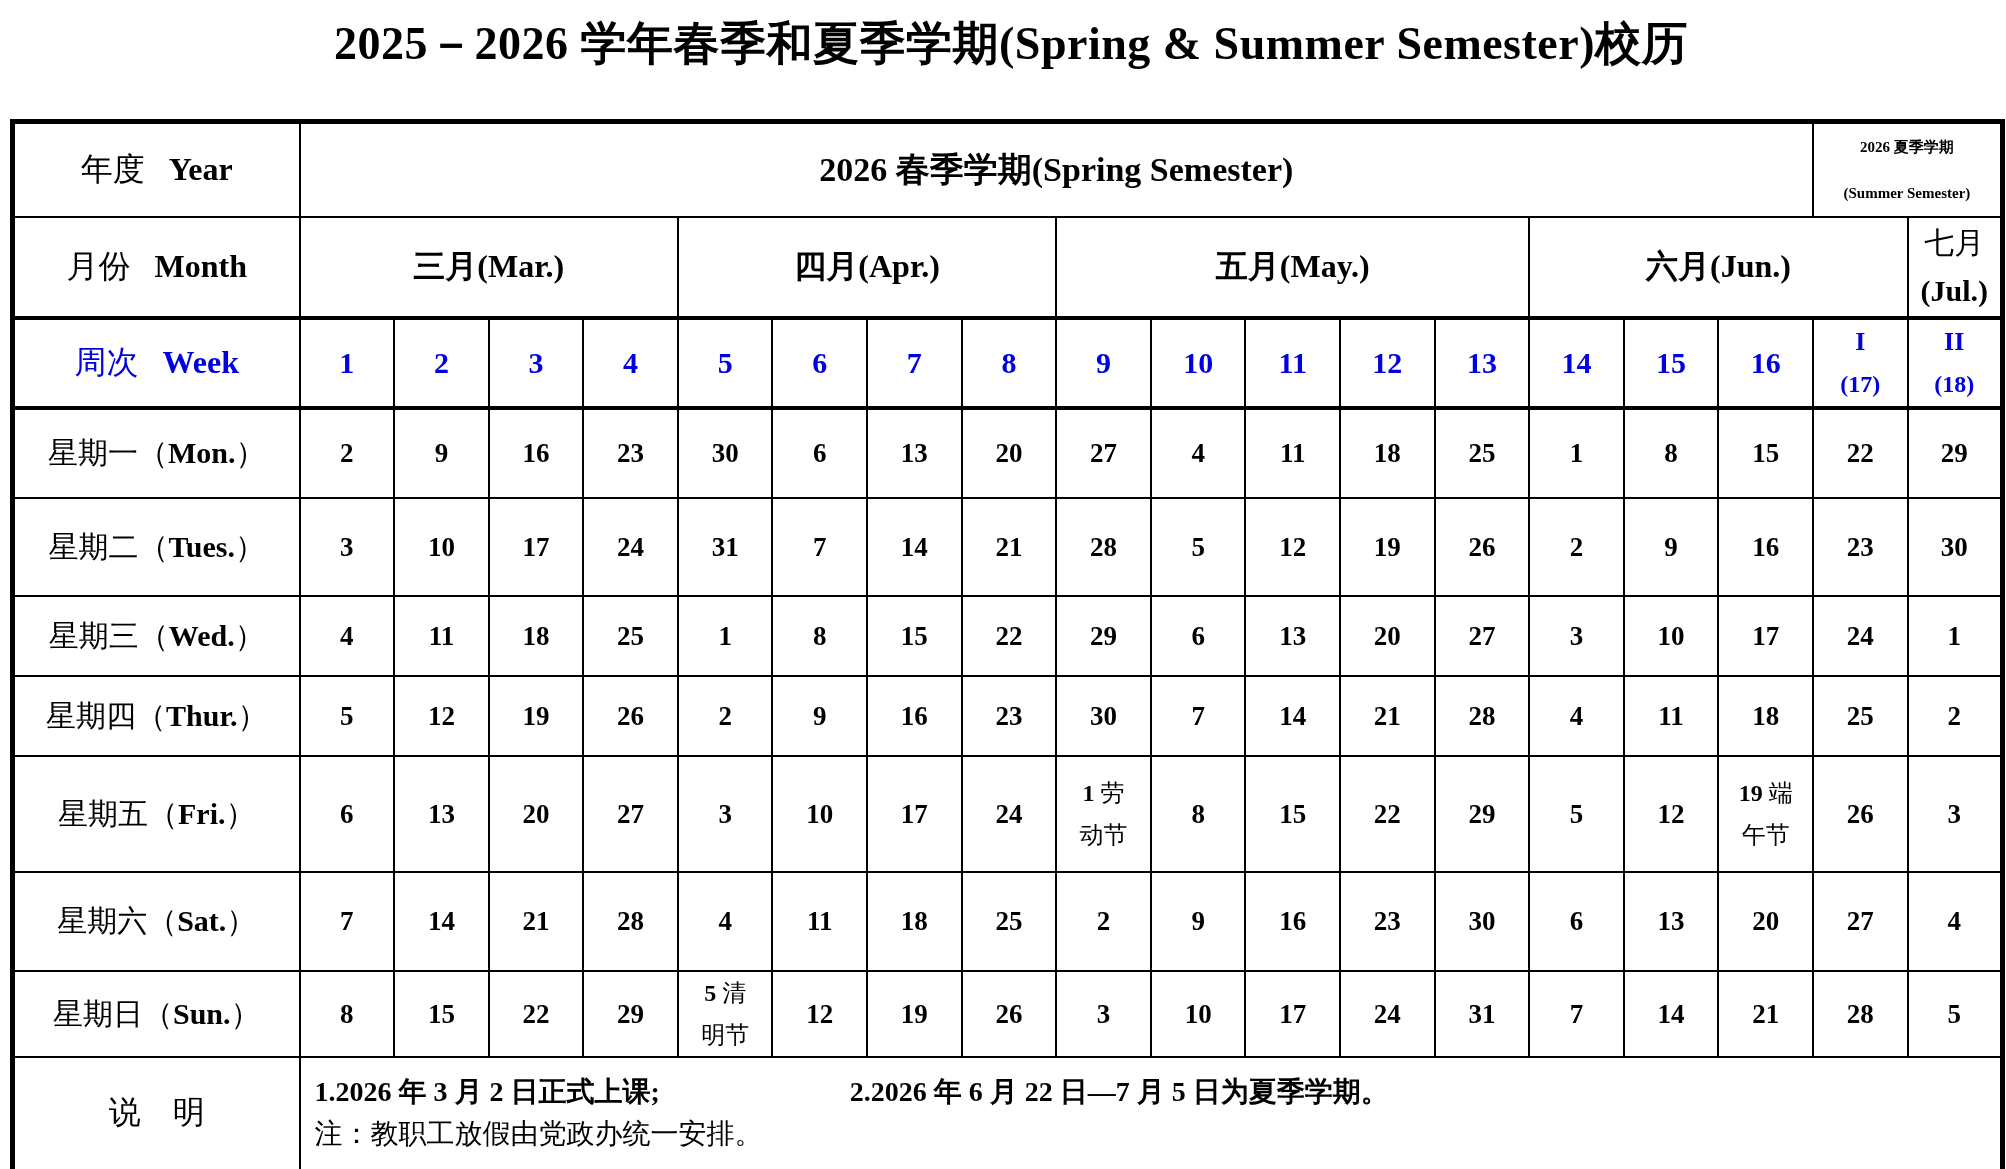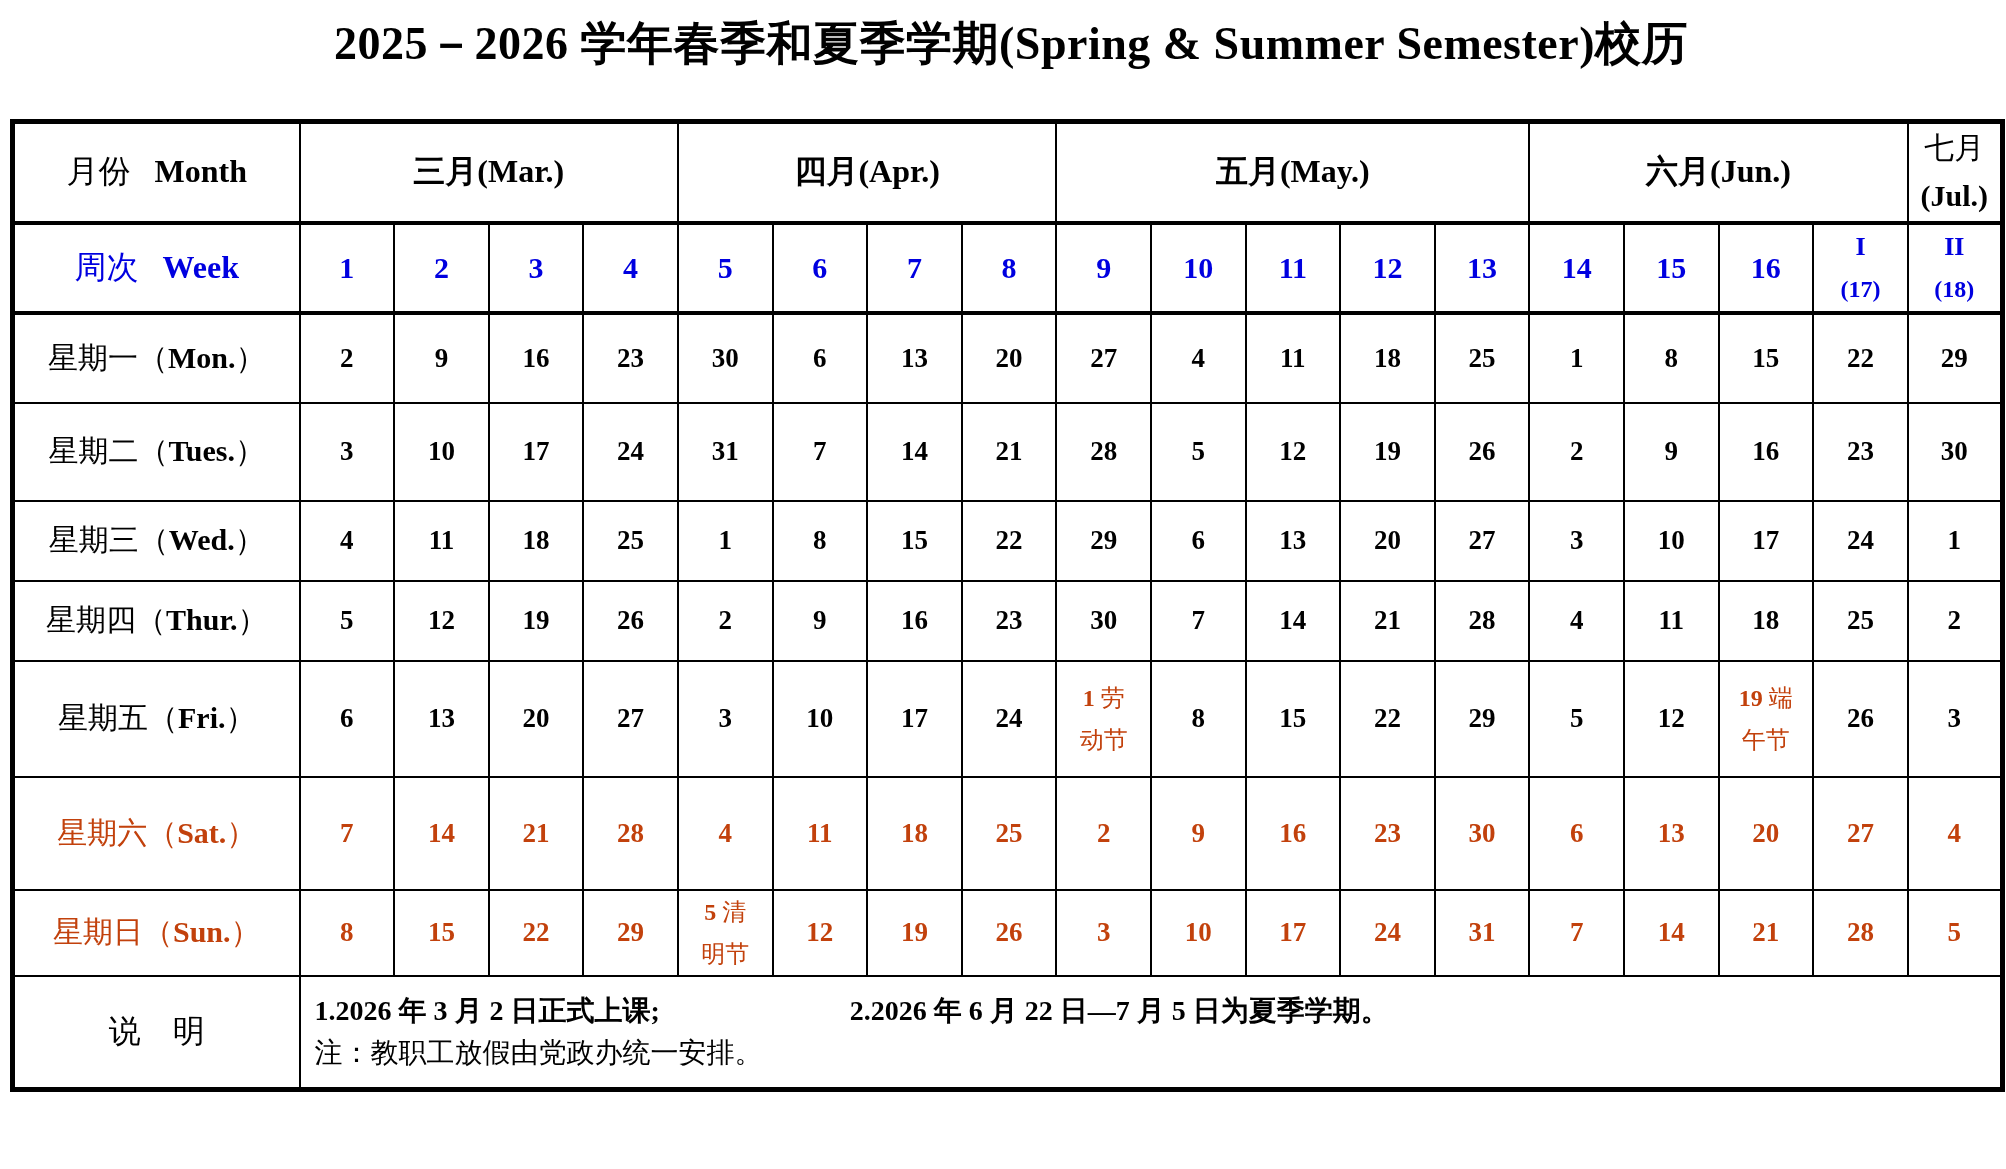--- a/index.html
+++ b/index.html
@@ -8,21 +8,21 @@
   .title { position: absolute; left: 8px; top: 14px; width: 2006px; text-align: center;
            font-size: 46px; font-weight: bold; line-height: 60px; letter-spacing: 0.5px; }
   table.cal { position: absolute; left: 10px; top: 119px; border-collapse: collapse;
               table-layout: fixed; width: 1990px; border: 5px solid #000; }
   table.cal td { border: 2px solid #000; text-align: center; vertical-align: middle;
                  padding: 0; font-weight: bold; font-size: 27px; overflow: hidden; }
   .lbl { font-weight: normal !important; font-size: 30px !important; white-space: nowrap; }
   .lbl b { font-weight: bold; }
   .thick-top td { border-top: 4px solid #000 !important; }
   .blue { color: #0000e0; }
-  .red { color: #c2410c; }
+  .red { color: #000000; }
   .head-big { font-size: 34px !important; }
   .month { font-size: 32px !important; font-weight: bold; }
   .month .cn { font-weight: bold; }
   .summer { font-size: 15px !important; line-height: 46px; }
   .wk2 { line-height: 42px; font-size: 26px !important; }
   .wk2 .sub { font-size: 24px; }
   .hol { font-size: 24px !important; line-height: 42px; }
   .hol .cn { font-weight: normal; }
   .jul { font-size: 30px !important; line-height: 48px; margin-top: 36px; }
   .jul .cn { font-weight: normal; }
@@ -36,20 +36,30 @@
 <body>
 
 <div class="title">2025－2026 学年春季和夏季学期(Spring &amp; Summer Semester)校历</div>
 
 <table class="cal">
   <colgroup>
     <col style="width:287px">
     <col span="18" style="width:94.6px">
   </colgroup>
   <tbody id="cal-body">
+    <tr style="height:94px">
+      <td class="lbl lbl-cell">
+        <span>年度</span>&nbsp;&nbsp;&nbsp;<b>Year</b>
+      </td>
+      <td colspan="16" class="head-big">2026 春季学期(Spring Semester)</td>
+      <td colspan="2" class="summer">
+        <div><span>2026 夏季学期</span></div>
+        <div>(Summer Semester)</div>
+      </td>
+    </tr>
     <tr style="height:101px" id="month-row">
       <td class="lbl lbl-cell">
         <span>月份</span>&nbsp;&nbsp;&nbsp;<b>Month</b>
       </td>
     <td colspan="4" class="month"><span class="cn">三月</span><span>(Mar.)</span></td>
         <td colspan="4" class="month"><span class="cn">四月</span><span>(Apr.)</span></td>
         <td colspan="5" class="month"><span class="cn">五月</span><span>(May.)</span></td>
         <td colspan="4" class="month"><span class="cn">六月</span><span>(Jun.)</span></td>
         <td colspan="1" class="jul">
           <div><span class="cn">七月</span></div>
@@ -189,21 +199,21 @@
         <td>29</td>
         <td>5</td>
         <td>12</td>
         <td class="red hol">
           <div><span>19</span> <span class="cn">端</span></div>
           <div class="cn">午节</div>
         </td>
         <td>26</td>
         <td>3</td>
       </tr>
-      <tr style="height: 113px; margin-top: 31px;">
+      <tr style="height: 99px; margin-top: 31px;">
         <td class="lbl red"><span>星期六（</span><b>Sat.</b><span>）</span></td>
         <td class="red">7</td>
         <td class="red">14</td>
         <td class="red">21</td>
         <td class="red">28</td>
         <td class="red">4</td>
         <td class="red">11</td>
         <td class="red">18</td>
         <td class="red">25</td>
         <td class="red">2</td>

